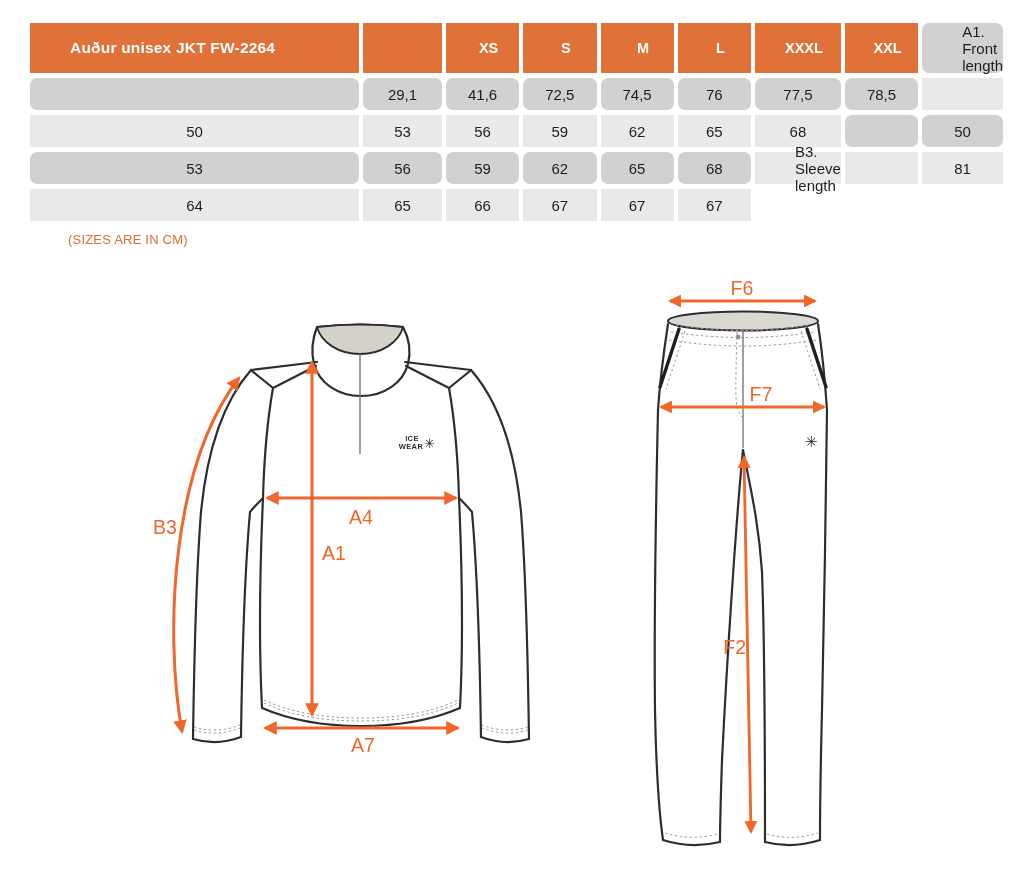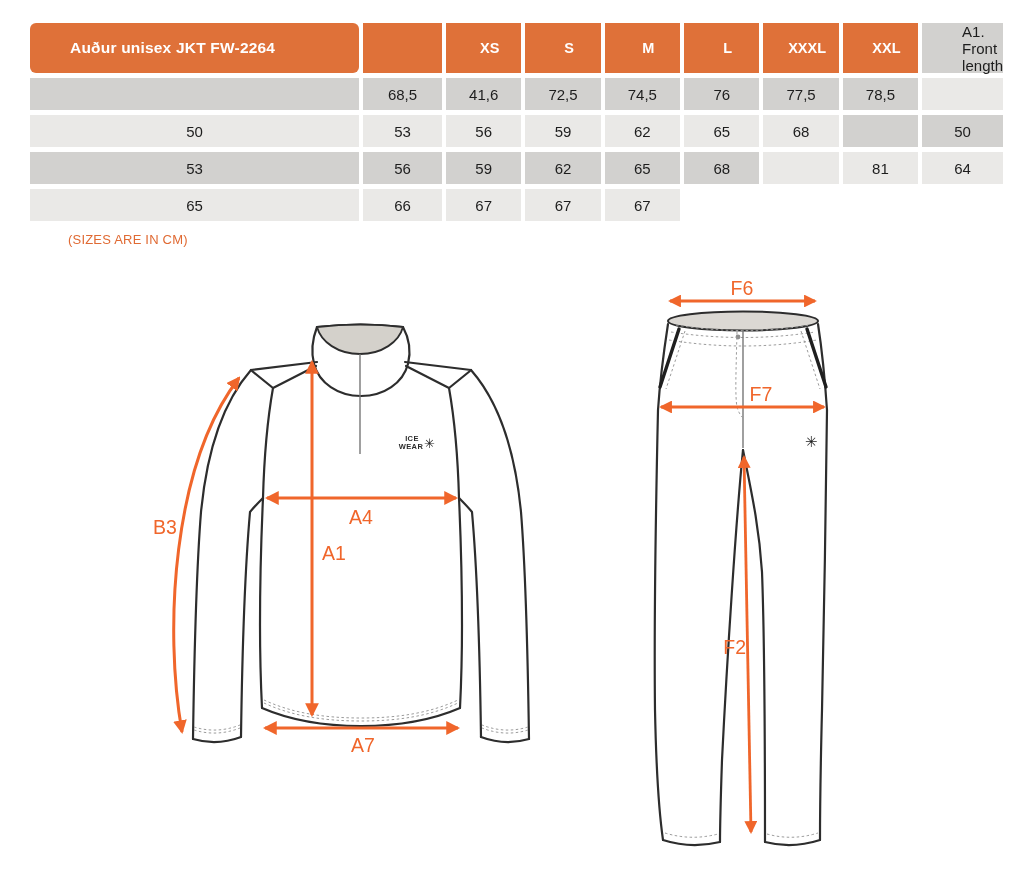--- a/index.html
+++ b/index.html
@@ -19,22 +19,22 @@
   
   .size-table{
     position:absolute;left:30px;top:23px;width:973px;
     display:grid;
     grid-template-columns:329px 79px repeat(7,1fr);
     grid-template-rows:50px repeat(4,32px);
     gap:5px 4px;
   }
   .cell{display:flex;align-items:center;justify-content:center;}
   .cell.head{background:var(--header-orange);color:#fff;font-weight:bold;font-size:14.5px;padding-left:12px;}
-  .cell.title-cell{justify-content:flex-start;padding-left:40px;font-size:15.5px;letter-spacing:.2px;border-radius:6px;}
-  .cell.r-dark{background:var(--row-dark);}
+  .cell.title-cell{justify-content:flex-start;padding-left:40px;font-size:15.5px;letter-spacing:.2px;}
+  .cell.r-dark{background:var(--row-dark);border-radius:7px;}
   .cell.r-light{background:var(--row-light);}
   .cell.lbl{justify-content:flex-start;padding-left:40px;font-size:15px;color:var(--ink);}
   .cell.val{font-size:15px;color:var(--ink);}
 
   
   .note{
     position:absolute;left:68px;top:232px;
     color:var(--note-orange);font-size:13px;font-weight:500;letter-spacing:.2px;
   }
 
@@ -66,21 +66,21 @@
     <div class="cell head"></div>
     <div class="cell head">XS</div>
     <div class="cell head">S</div>
     <div class="cell head">M</div>
     <div class="cell head">L</div>
     <div class="cell head">XXXL</div>
     <div class="cell head">XXL</div>
 
     <div class="cell r-dark lbl">A1. Front length</div>
     <div class="cell r-dark"></div>
-    <div class="cell r-dark val">68,5</div>
+    <div class="cell r-dark val">29,1</div>
     <div class="cell r-dark val">41,6</div>
     <div class="cell r-dark val">72,5</div>
     <div class="cell r-dark val">74,5</div>
     <div class="cell r-dark val">76</div>
     <div class="cell r-dark val">77,5</div>
     <div class="cell r-dark val">78,5</div>
 
     <div class="cell r-light"></div>
     <div class="cell r-light val">50</div>
     <div class="cell r-light val">53</div>
@@ -92,20 +92,21 @@
 
     <div class="cell r-dark"></div>
     <div class="cell r-dark val">50</div>
     <div class="cell r-dark val">53</div>
     <div class="cell r-dark val">56</div>
     <div class="cell r-dark val">59</div>
     <div class="cell r-dark val">62</div>
     <div class="cell r-dark val">65</div>
     <div class="cell r-dark val">68</div>
 
+    <div class="cell r-light lbl">B3. Sleeve length</div>
     <div class="cell r-light"></div>
     <div class="cell r-light val">81</div>
     <div class="cell r-light val">64</div>
     <div class="cell r-light val">65</div>
     <div class="cell r-light val">66</div>
     <div class="cell r-light val">67</div>
     <div class="cell r-light val">67</div>
     <div class="cell r-light val">67</div>
   </div>
 

